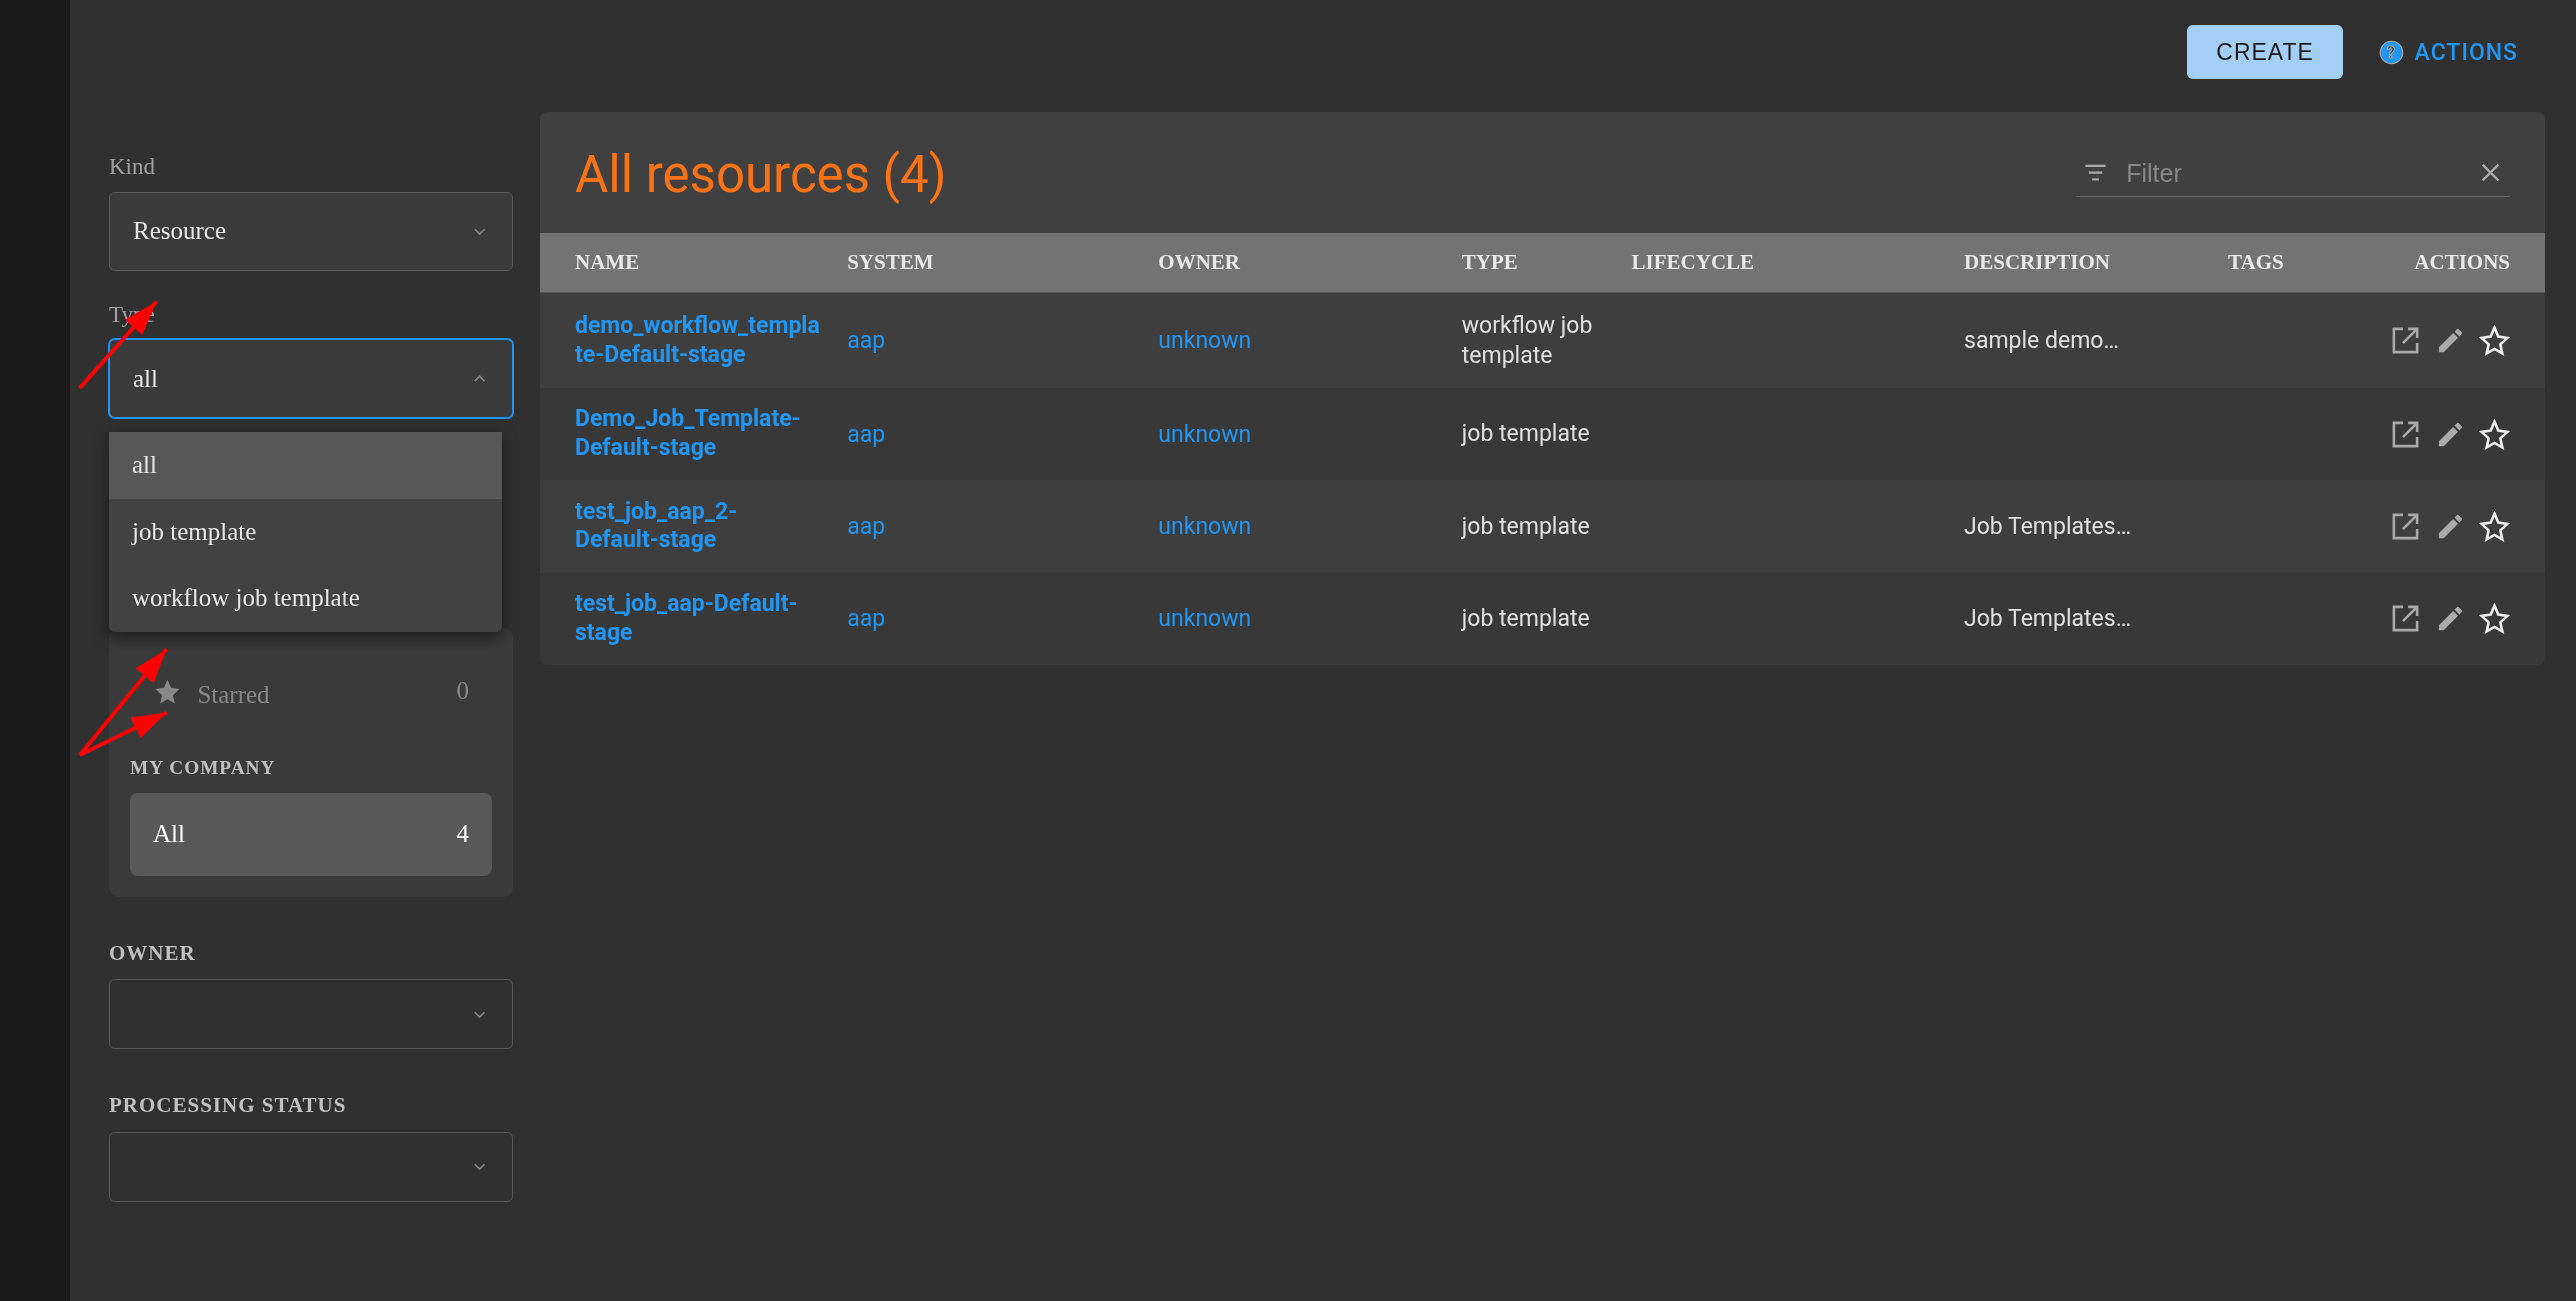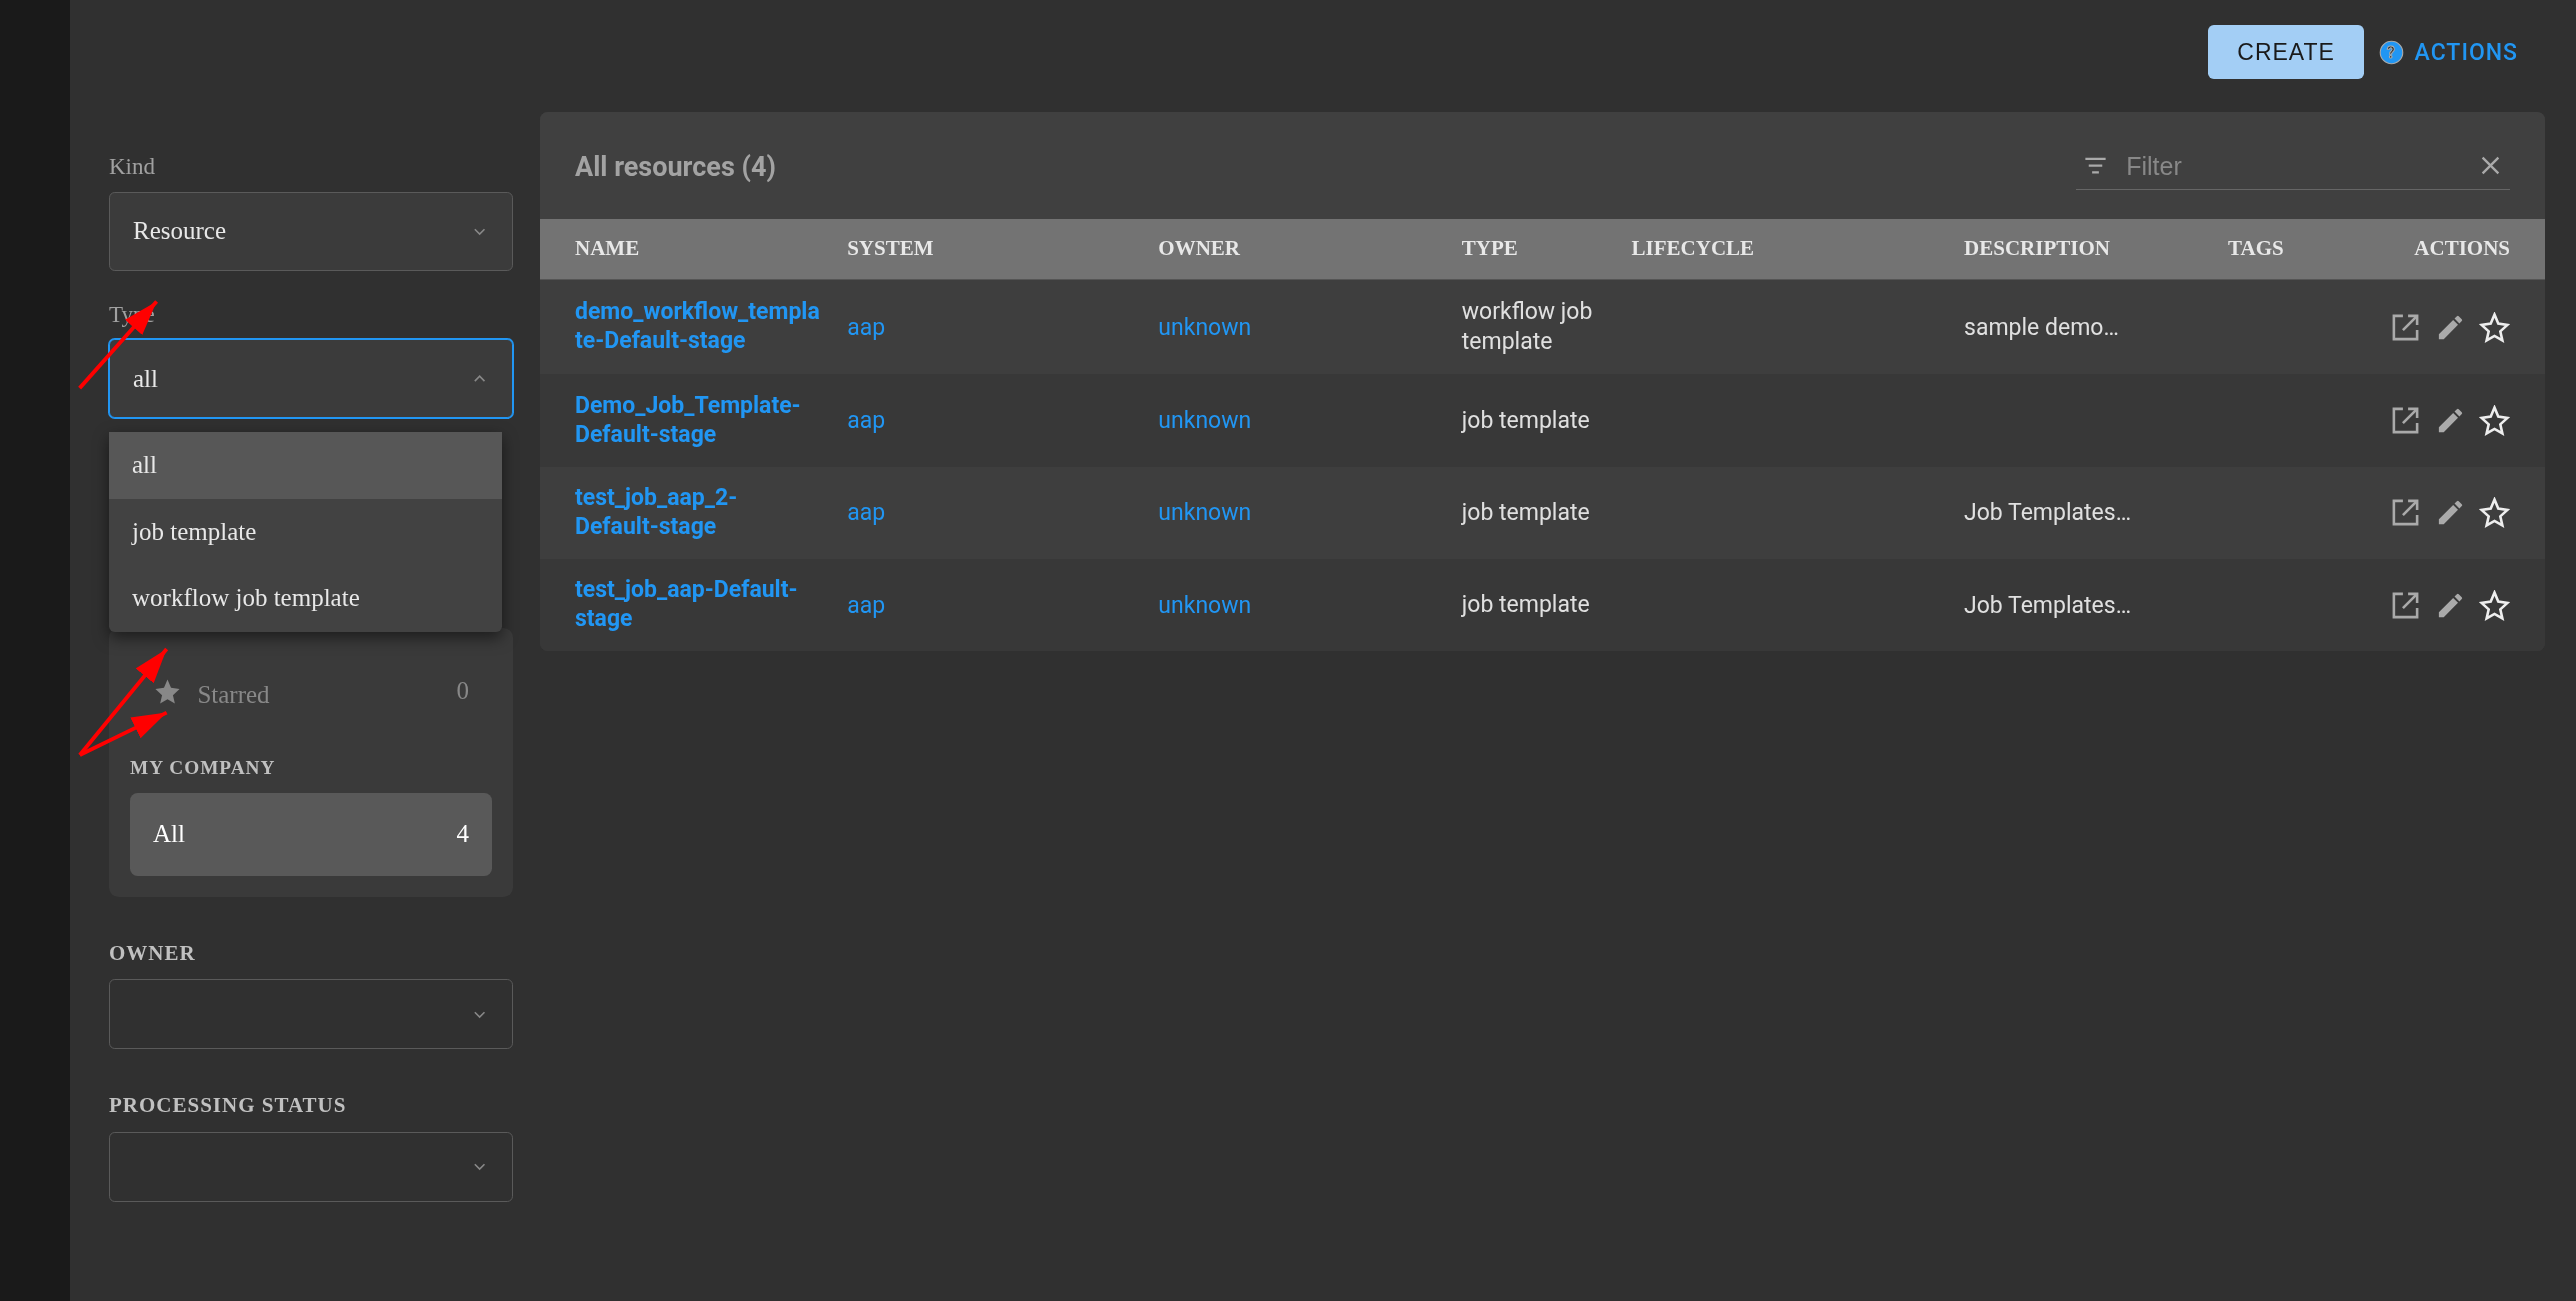--- a/index.html
+++ b/index.html
@@ -30,21 +30,21 @@
   display: flex;
   flex-direction: column;
   background: #303030;
 }
 .top-bar {
   height: 104px;
   display: flex;
   justify-content: flex-end;
   align-items: center;
   padding: 0 58px;
-  gap: 14px;
+  gap: 35px;
 }
 .create-btn {
   background: #a3cef5;
   color: #1a1a1a;
   border: none;
   border-radius: 5.8px;
   padding: 13.5px 29px;
   font-size: 23px;
   font-weight: 500;
   letter-spacing: 1px;
@@ -187,23 +187,23 @@
   align-self: flex-start;
 }
 .content-header {
   padding: 33px 35px 29px;
   display: flex;
   align-items: center;
   justify-content: space-between;
   background: #404040;
 }
 .page-title {
-  font-size: 27px;
-  font-weight: 700;
-  color: #a3a3a3;
+  font-size: 51px;
+  font-weight: 400;
+  color: #f97316;
 }
 .filter-input-wrap {
   display: flex;
   align-items: flex-start;
   gap: 17.4px;
   border-bottom: 1px solid #666;
   padding: 7.7px 5.8px;
   width: 434px;
 }
 .filter-input {

